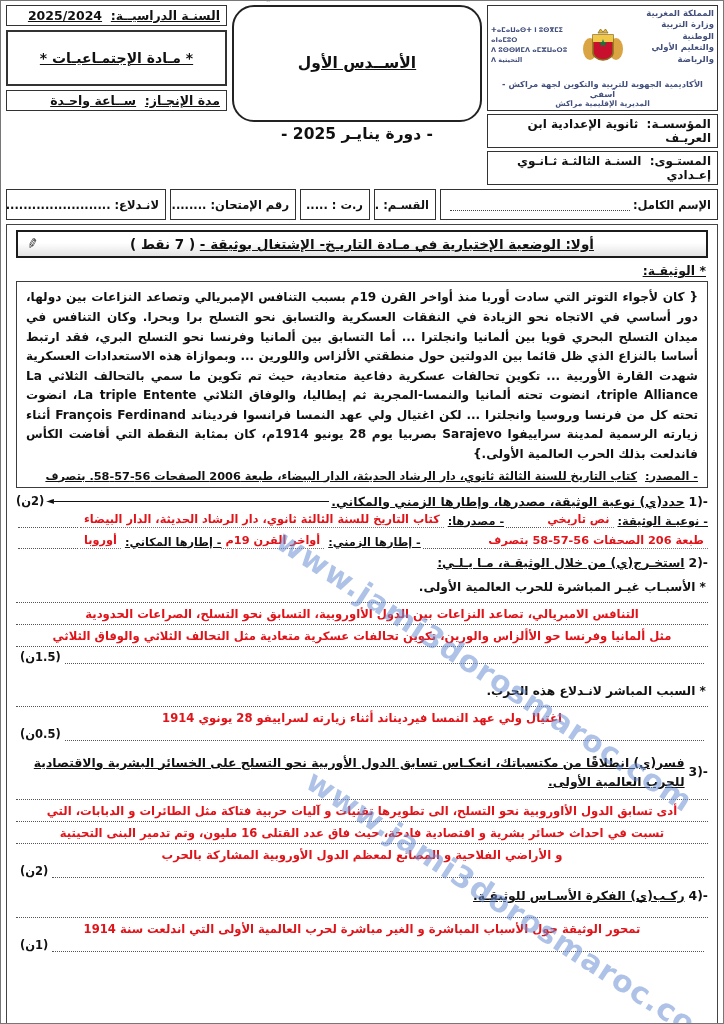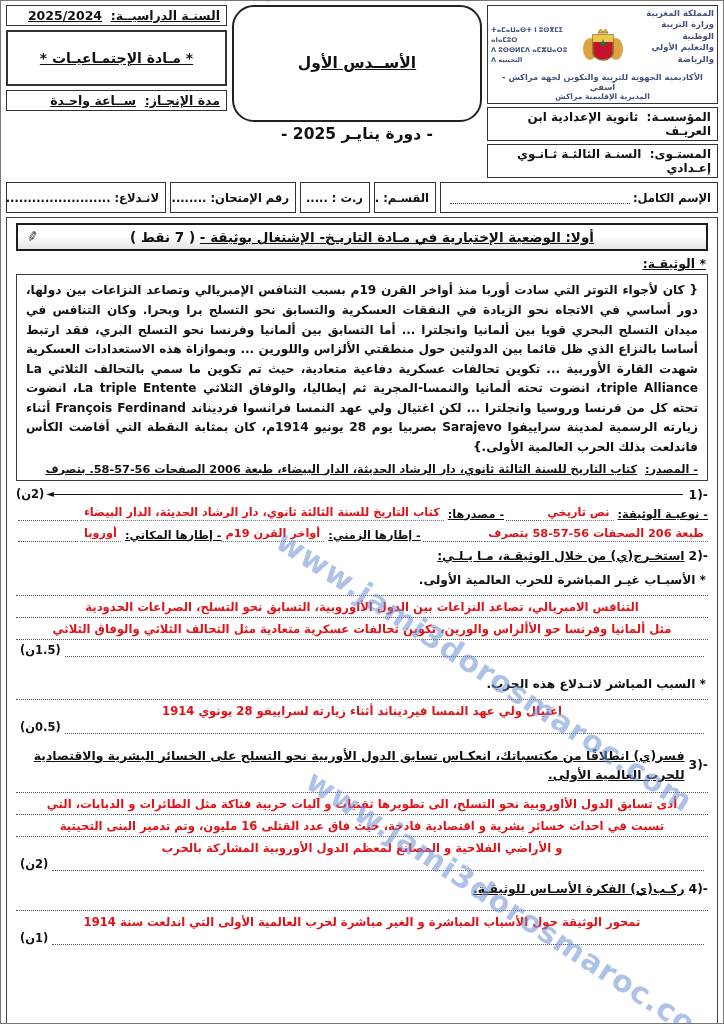--- a/index.html
+++ b/index.html
@@ -16,21 +16,21 @@
   
   .hdr-top { display:flex; gap:5px; align-items:stretch; }
   .col-right { width:231px; display:flex; flex-direction:column; gap:3px; }
   .col-center { width:250px; }
   .col-left { flex:1; display:flex; flex-direction:column; gap:4px; }
 
   .letterhead { border:1px solid #333; padding:2px 3px; text-align:center; color:#44517d; }
   .lh-row { display:flex; align-items:flex-end; justify-content:space-between; }
   .lh-ar { font-size:8.5px; font-weight:bold; line-height:1.35; text-align:right; width:86px; }
   .lh-tif { font-size:6.5px; font-weight:bold; line-height:1.5; text-align:left; width:86px; direction:ltr; }
-  .lh-academy { font-size:8.3px; font-weight:bold; margin-top:7px; }
+  .lh-academy { font-size:8.3px; font-weight:bold; margin-top:14px; }
   .lh-dir { font-size:7.6px; font-weight:bold; }
 
   .hbox { border:1px solid #333; padding:2px 6px; font-size:12px; font-weight:bold; background:#fff; }
   .center-box {
     border:2px solid #222; border-radius:22px; height:117px;
     display:flex; flex-direction:column; justify-content:center; align-items:center;
     font-size:15.5px; font-weight:bold; line-height:1.75; text-align:center;gap:44px;
   }
   .year-box { font-size:12.5px; }
   .subject-box { height:56px; display:flex; align-items:center; justify-content:center; font-size:14px; border-width:2px; }
@@ -197,20 +197,21 @@
       <div class="doc-text">{ كان لأجواء التوتر التي سادت أوربا منذ أواخر القرن 19م بسبب التنافس الإمبريالي وتصاعد النزاعات بين دولها، دور أساسي في الاتجاه نحو الزيادة في النفقات العسكرية والتسابق نحو التسلح برا وبحرا. وكان التنافس في ميدان التسلح البحري قويا بين ألمانيا وانجلترا ... أما التسابق بين ألمانيا وفرنسا نحو التسلح البري، فقد ارتبط أساسا بالنزاع الذي ظل قائما بين الدولتين حول منطقتي الألزاس واللورين ... وبموازاة هذه الاستعدادات العسكرية شهدت القارة الأوربية ... تكوين تحالفات عسكرية دفاعية متعادية، حيث تم تكوين ما سمي بالتحالف الثلاثي La triple Alliance، انضوت تحته ألمانيا والنمسا-المجرية ثم إيطاليا، والوفاق الثلاثي La triple Entente، انضوت تحته كل من فرنسا وروسيا وانجلترا ... لكن اغتيال ولي عهد النمسا فرانسوا فرديناند François Ferdinand أثناء زيارته الرسمية لمدينة سراييفوا Sarajevo بصربيا يوم 28 يونيو 1914م، كان بمثابة النقطة التي أفاضت الكأس فاندلعت بذلك الحرب العالمية الأولى.}</div>
       <div class="source-line">
         <span class="u">- المصدر:</span>&nbsp;
         <span class="u">كتاب التاريخ للسنة الثالثة ثانوي، دار الرشاد الحديثة، الدار البيضاء، طبعة 2006 الصفحات 56-57-58. بتصرف</span>
       </div>
     </div>
 
 
     <div class="qrow">
       <span class="qnum">1)-</span>
+      <span class="u">حدد(ي) نوعية الوثيقة، مصدرها، وإطارها الزمني والمكاني.</span>
       <span class="arrline grow"></span>
       <span class="arrhead">◄</span>
       <span class="pts">(2ن)</span>
     </div>
 
     <div class="ansrow">
       <span class="lbl u">- نوعيـة الوثيقة:</span>
       <span class="red red-inline">نص تاريخي</span>
       <span class="leader grow"></span>
       <span class="lbl u">- مصدرها:</span>

